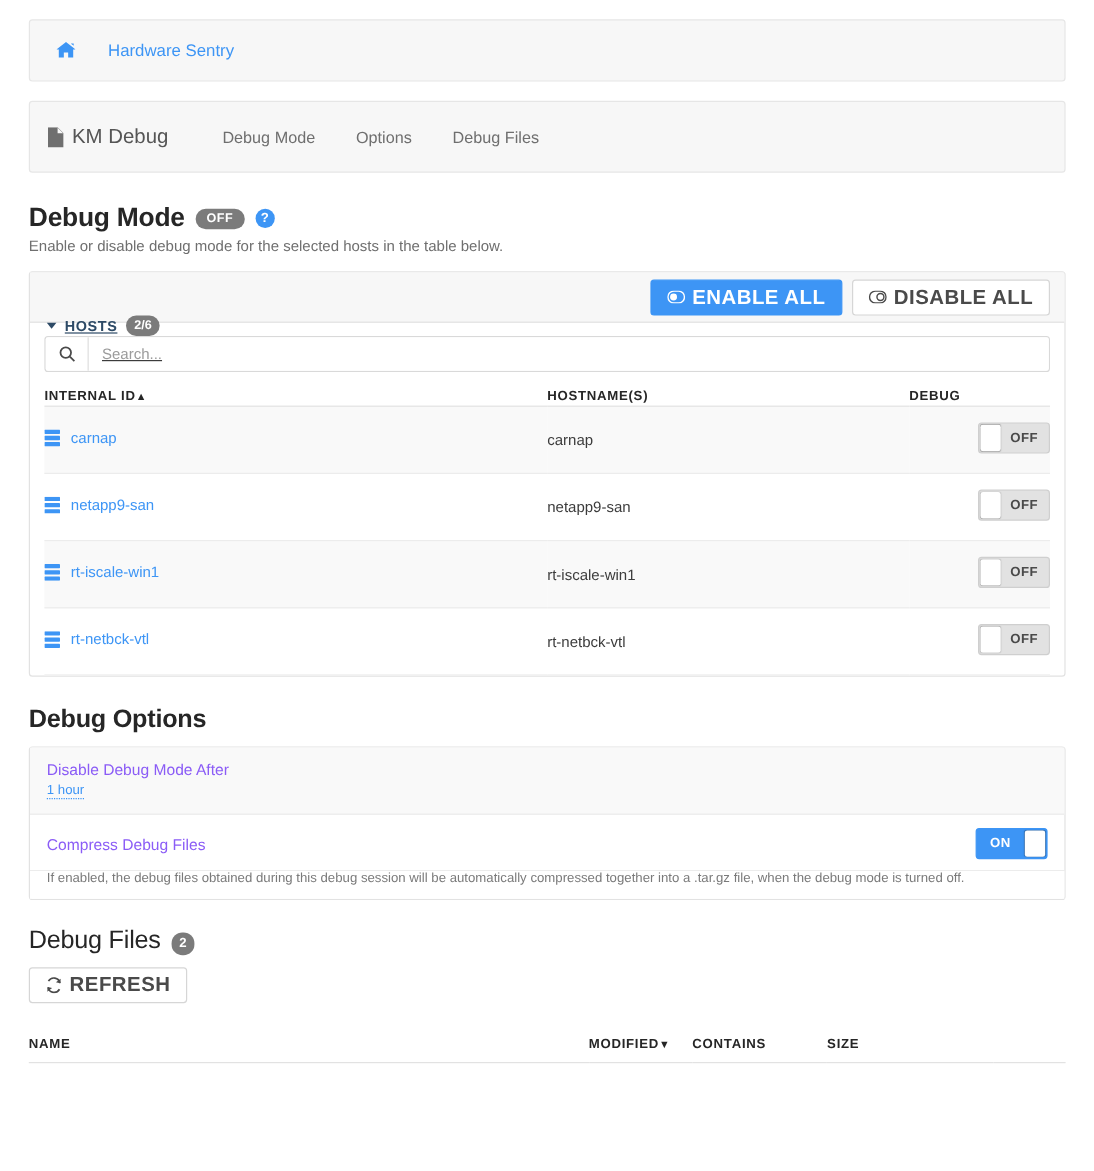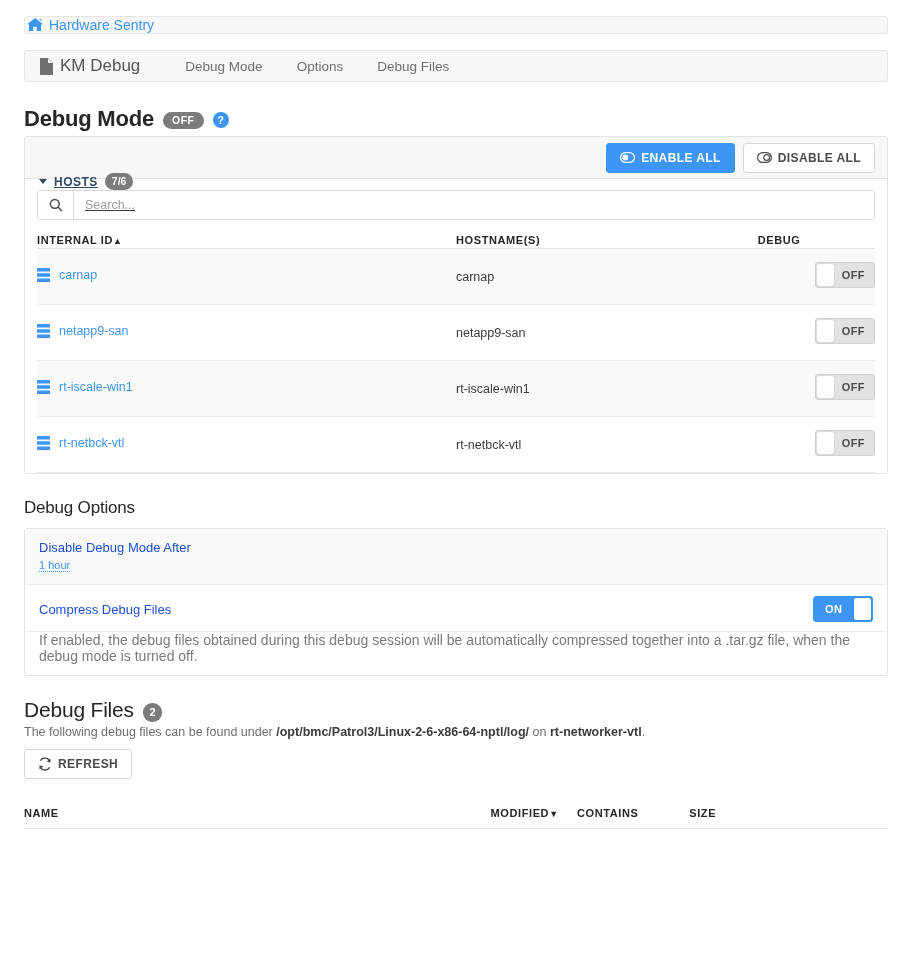--- a/index.html
+++ b/index.html
@@ -9,41 +9,41 @@
     background: #ffffff;
     font-family: "Liberation Sans", sans-serif;
     color: #3c3c3c;
     overflow: hidden;
   }
   .page { width: 912px; padding: 0 24px; }
 
   
   .breadcrumb {
     margin-top: 16px;
-    height: 18px;
+    height: 52px;
     background: #f7f7f7;
     border: 1px solid #e6e6e6;
     border-radius: 3px;
     display: flex;
     align-items: center;
-    padding: 0 2px;
-    gap: 6px;
+    padding: 0 22px;
+    gap: 27px;
   }
   .bc-link {
     color: #3d95f5;
     font-size: 14px;
     text-decoration: none;
     cursor: pointer;
   }
   svg.ic { display: block; }
 
   
   .modulebar {
     margin-top: 16px;
-    height: 32px;
+    height: 60px;
     background: #f7f7f7;
     border: 1px solid #e6e6e6;
     border-radius: 3px;
     display: flex;
     align-items: center;
     padding: 0 14px;
     gap: 0;
   }
   .module-title {
     font-size: 17px;
@@ -157,21 +157,21 @@
     color: #fff;
     font-size: 10.5px;
     font-weight: 700;
     border-radius: 9px;
     padding: 2px 7px 3px;
   }
   .head-btns { display: flex; gap: 8px; }
   .btn {
     height: 30px;
     border-radius: 3px;
-    font-size: 12px;
+    font-size: 17px;
     font-weight: 700;
     letter-spacing: 0.4px;
     display: inline-flex;
     align-items: center;
     gap: 6px;
     padding: 0 13px;
     cursor: pointer;
     border: 1px solid #d6d6d6;
     background: #fff;
     color: #4a4a4a;
@@ -288,31 +288,31 @@
   }
   .opt-row {
     padding: 11px 14px;
     border-bottom: 1px solid #ececec;
     display: flex;
     align-items: center;
     justify-content: space-between;
   }
   .opt-row.alt { background: #f9f9f9; }
   .opt-row:last-child { border-bottom: 0; }
-  .opt-label { font-size: 13px; color: #1d4ed8; }
+  .opt-label { font-size: 13px; color: #8b5cf6; }
   .dotted-link {
     color: #3d95f5;
     font-size: 11px;
     border-bottom: 1px dotted #3d95f5;
     cursor: pointer;
     display: inline-block;
     margin-top: 4px;
   }
   .opt-note {
-    font-size: 14px;
+    font-size: 11px;
     color: #7a7a7a;
     padding: 0 14px 11px 14px;
     background: #fff;
   }
 
   
   .file-btns { display: flex; gap: 8px; margin: 10px 0 14px 0; }
   .files-tbl th {
     text-align: left;
     font-size: 11px;
@@ -350,27 +350,28 @@
     <a class="mod-tab" href="#">Debug Mode</a>
     <a class="mod-tab" href="#">Options</a>
     <a class="mod-tab" href="#">Debug Files</a>
   </div>
 
   <h2 class="sect">
     <span>Debug Mode</span>
     <span class="pill-off">OFF</span>
     <span class="help-dot">?</span>
   </h2>
+  <p class="sect-sub">Enable or disable debug mode for the selected hosts in the table below.</p>
 
   <div class="panel">
     <div class="panel-head">
       <div class="collapse-grp">
         <span class="caret-dn"></span>
         <span class="hosts-label">HOSTS</span>
-        <span class="hosts-badge">7/6</span>
+        <span class="hosts-badge">2/6</span>
       </div>
       <div class="head-btns">
         <button class="btn primary">
           <span>
             <svg class="ic" width="15" height="11" viewBox="0 0 15 11">
               <rect x="0.6" y="0.6" width="13.8" height="9.8" rx="4.9" fill="none" stroke="#fff" stroke-width="1.2"></rect>
               <circle cx="5.3" cy="5.5" r="2.9" fill="#fff"></circle>
             </svg>
           </span>
           <span>ENABLE ALL</span>
@@ -498,43 +499,40 @@
                 <span class="knob"></span>
                 <span class="lbl">OFF</span>
               </span>
             </td>
           </tr>
         </tbody>
       </table>
     </div>
   </div>
 
-  <h2 class="sect" style="font-weight:400;font-size:17px;margin-bottom:10px">Debug Options</h2>
+  <h2 class="sect" style="font-weight:700;font-size:21px;margin-bottom:10px">Debug Options</h2>
   <div class="opt-panel">
     <div class="opt-row alt" style="display:block">
       <div class="opt-label">Disable Debug Mode After</div>
       <span class="dotted-link">1 hour</span>
     </div>
     <div class="opt-row" style="padding-bottom:9px">
       <span class="opt-label">Compress Debug Files</span>
       <span class="toggle on">
         <span class="knob"></span>
         <span class="lbl">ON</span>
       </span>
     </div>
     <div class="opt-note">If enabled, the debug files obtained during this debug session will be automatically compressed together into a .tar.gz file, when the debug mode is turned off.</div>
   </div>
 
   <h2 class="sect" style="font-weight:400;font-size:21px;margin-top:22px;margin-bottom:3px">
     <span>Debug Files</span>
     <span class="count-badge">2</span>
   </h2>
-  <p class="sect-sub" style="margin-bottom:0">
-    <span>The following debug files can be found under </span><span class="bold-path">/opt/bmc/Patrol3/Linux-2-6-x86-64-nptl/log/</span><span> on </span><span class="bold-path">rt-networker-vtl</span><span>.</span>
-  </p>
 
   <div class="file-btns">
     <button class="btn">
       <span>
         <svg class="ic" width="14" height="14" viewBox="0 0 14 14" fill="none" stroke="#4a4a4a" stroke-width="1.4">
           <path d="M12 5.2 A5.2 5.2 0 0 0 2.4 3.6"></path>
           <path d="M2 8.8 A5.2 5.2 0 0 0 11.6 10.4"></path>
           <path d="M12.6 1.6 L12.2 5.4 L8.6 4.6" fill="#4a4a4a" stroke="none"></path>
           <path d="M1.4 12.4 L1.8 8.6 L5.4 9.4" fill="#4a4a4a" stroke="none"></path>
         </svg>

